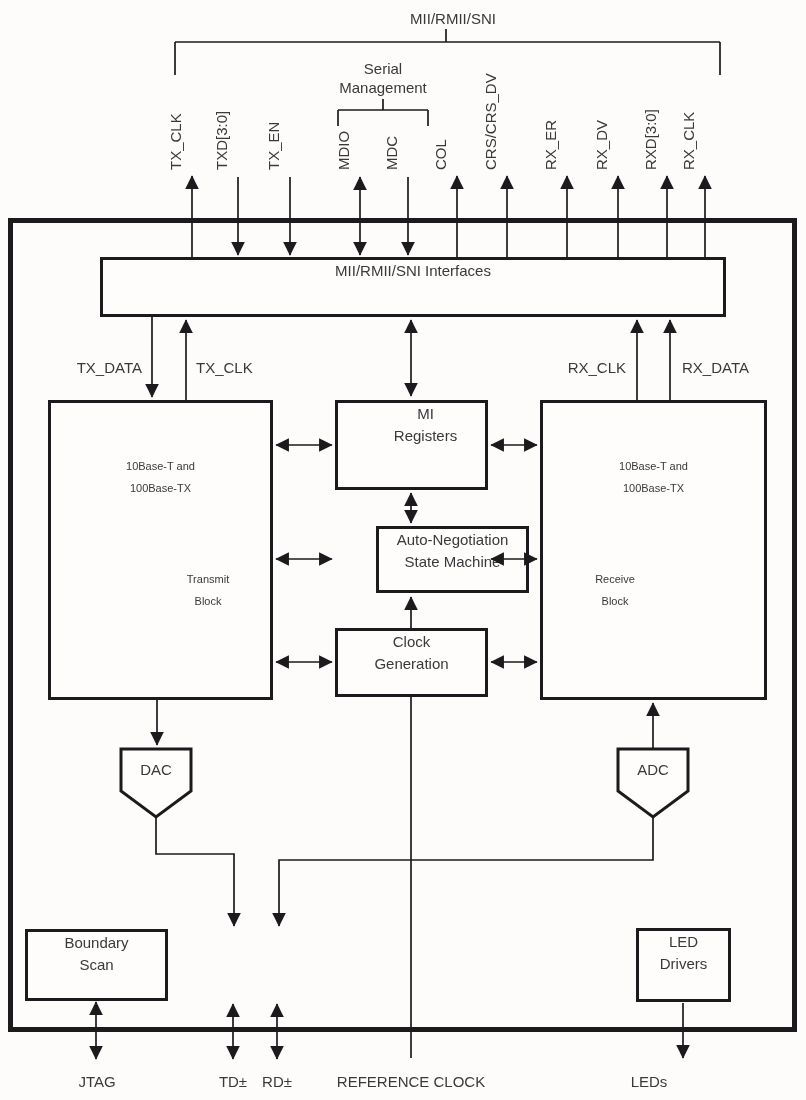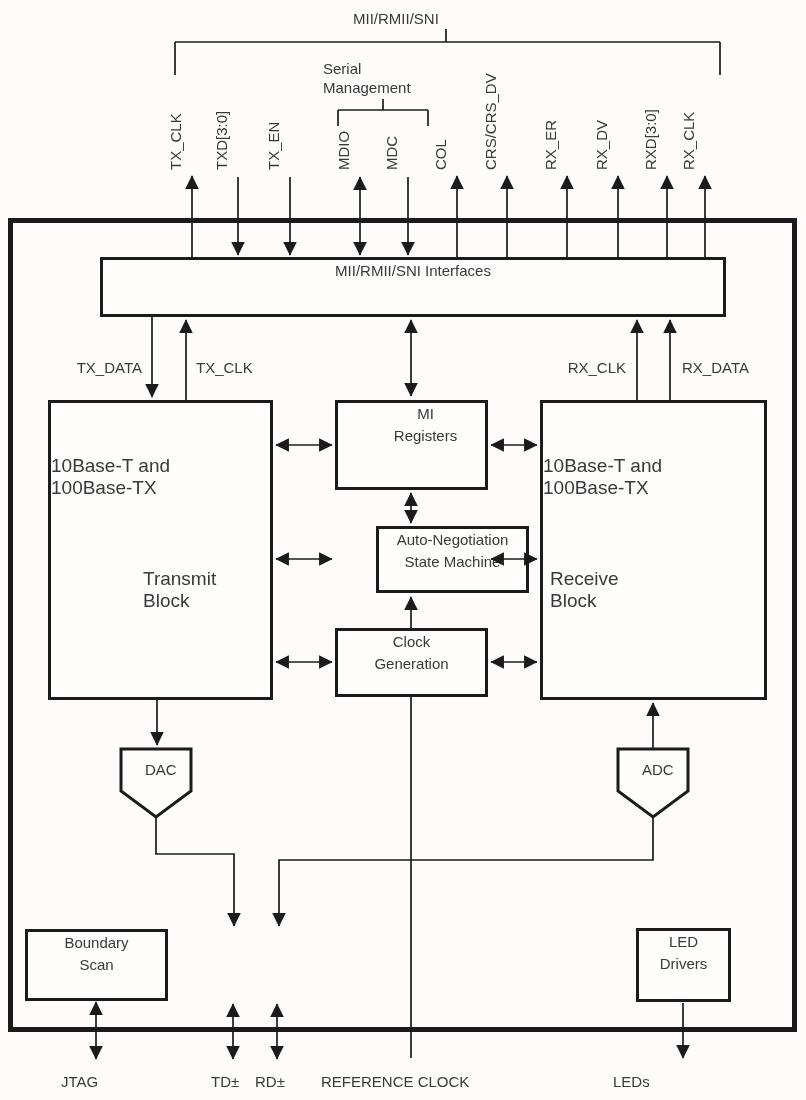--- a/index.html
+++ b/index.html
@@ -1,31 +1,31 @@
 <!DOCTYPE html>
 <html><head>
 <meta charset="utf-8">
 <style>
   html,body{margin:0;padding:0;background:#fdfcfa;}
   .stage{position:relative;width:806px;height:1100px;background:#fdfcfa;overflow:hidden;
          font-family:"Liberation Sans", sans-serif;color:#39393b;}
   .t{position:absolute;font-size:15px;line-height:19px;color:#39393b;white-space:nowrap;}
-  .ctr{text-align:left;}
+  .ctr{text-align:center;}
   .rt{text-align:right;}
   .pin{position:absolute;top:154px;width:150px;height:16px;line-height:16px;font-size:15px;
        color:#39393b;text-align:left;transform:rotate(-90deg);transform-origin:0 100%;white-space:nowrap;}
   .box{position:absolute;box-sizing:border-box;border:3px solid #1b1b1d;background:#fefdfb;z-index:2;}
   .chip{position:absolute;box-sizing:border-box;left:8px;top:218px;width:789px;height:814px;
         border:5px solid #1b1b1d;background:transparent;z-index:1;}
   .flexc{display:flex;flex-direction:column;align-items:center;
          width:100%;height:100%;text-align:center;font-size:15px;line-height:22px;color:#39393b;}
-  .inner{position:absolute;font-size:19px;line-height:22px;text-align:left;color:#39393b;}
+  .inner{position:absolute;font-size:11px;line-height:22px;text-align:center;color:#39393b;}
   svg.wires{position:absolute;left:0;top:0;z-index:3;pointer-events:none;}
   svg.wires *{vector-effect:non-scaling-stroke;}
-  .lbl-layer{z-index:4;padding-left:24px;}
+  .lbl-layer{z-index:4;}
 </style>
 </head>
 <body>
 
 <div class="stage">
 
   <div class="t ctr" style="left:353px;top:9px;width:200px;">MII/RMII/SNI</div>
   <div class="t ctr" style="left:323px;top:59px;width:120px;">
     <div>Serial</div>
     <div>Management</div>

